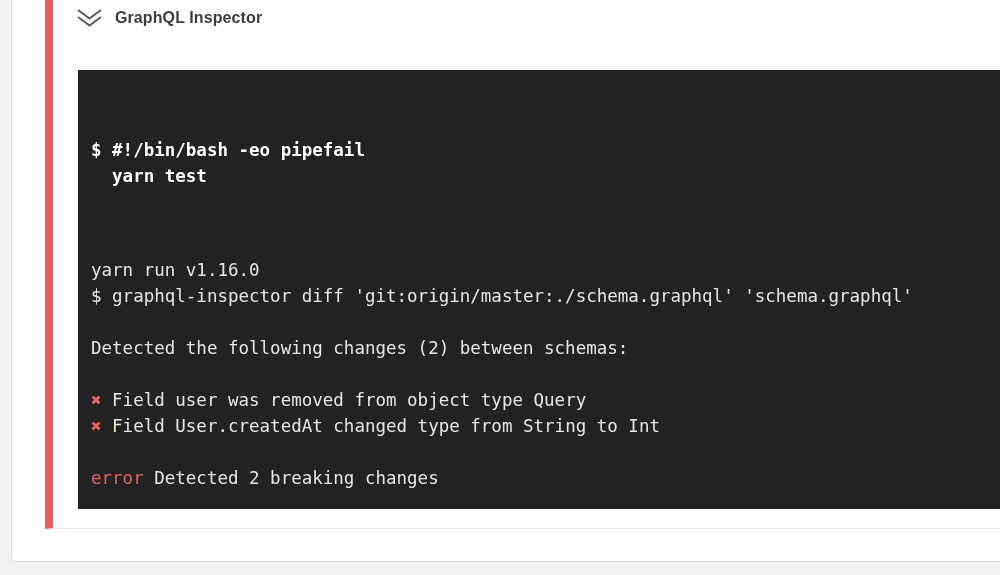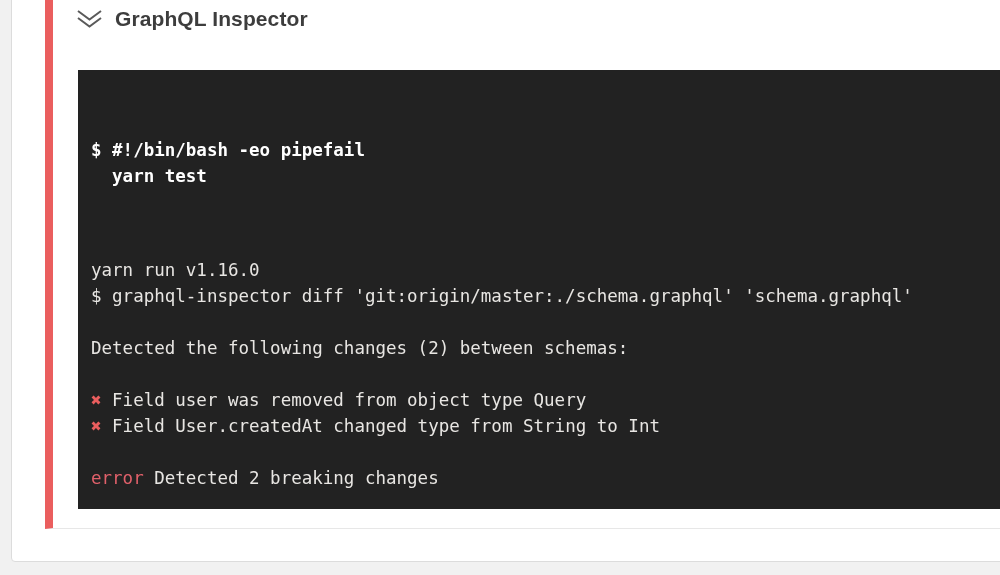--- a/index.html
+++ b/index.html
@@ -49,21 +49,21 @@
     height: 22px;
     flex: 0 0 auto;
   }
   .chevron-icon polyline {
     fill: none;
     stroke: #5a5a5a;
     stroke-width: 2;
     stroke-linejoin: miter;
   }
   .step-title {
-    font-size: 21px;
+    font-size: 16px;
     font-weight: bold;
     color: #3d3d3d;
     letter-spacing: 0.1px;
   }
   .terminal {
     position: absolute;
     left: 25px;
     top: 76px;
     width: 941px;
     height: 439px;

